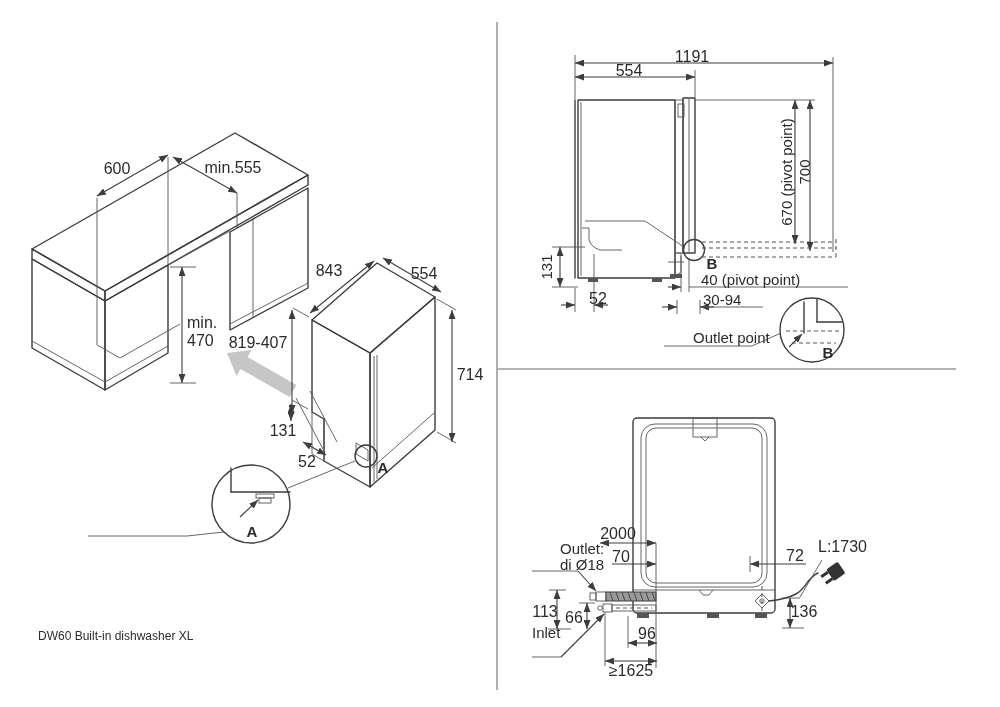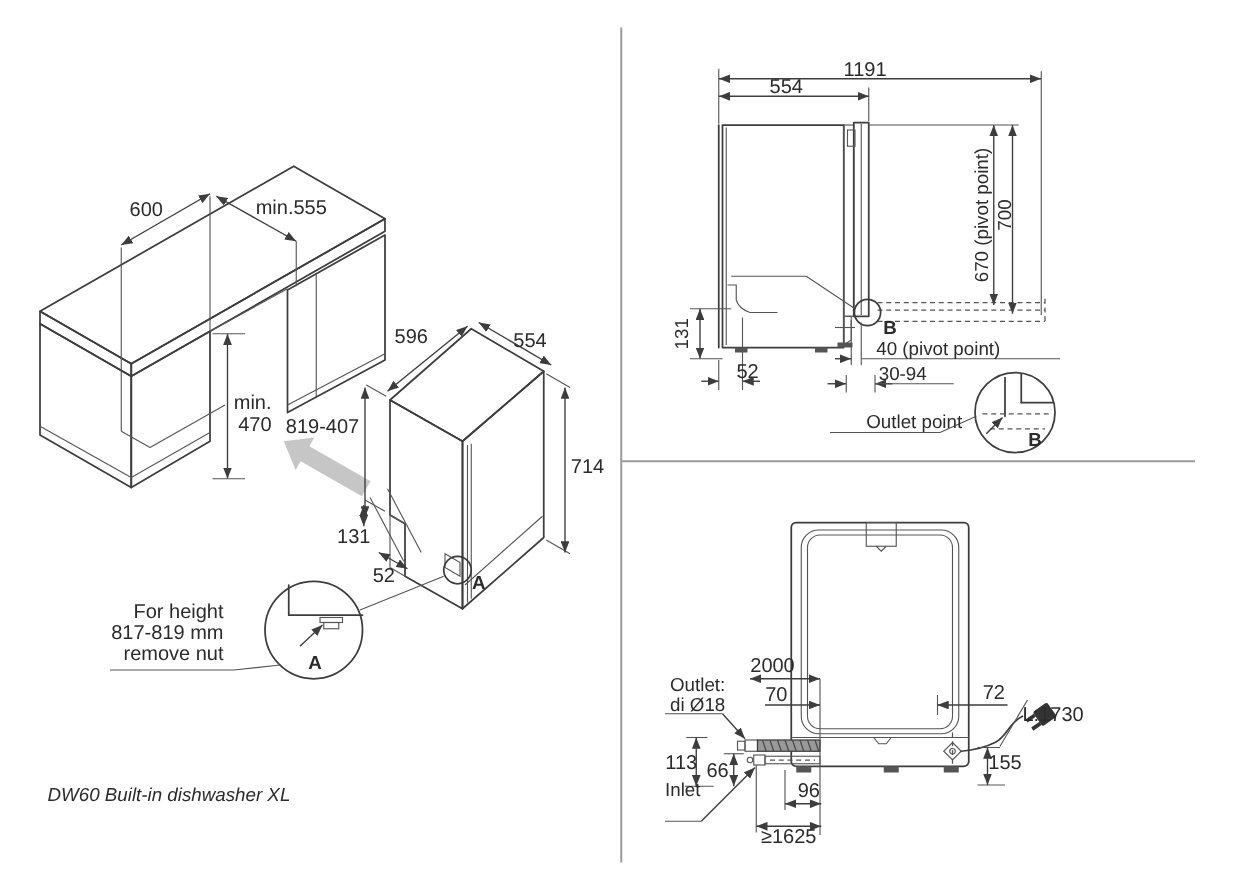--- a/index.html
+++ b/index.html
@@ -4,22 +4,22 @@
 <style>
   html,body{margin:0;padding:0;background:#fff;}
   #stage{position:relative;width:1000px;height:707px;background:#ffffff;overflow:hidden;
          font-family:"Liberation Sans","DejaVu Sans",sans-serif;color:#2b2b2b;}
   #linework{position:absolute;left:0;top:0;}
   .lbl{position:absolute;white-space:nowrap;font-size:16px;line-height:17px;color:#2b2b2b;}
   .c{transform:translate(-50%,-50%);}
   .r{transform:translate(-50%,-50%) rotate(-90deg);}
   .s{font-size:15px;}
   .mk{font-weight:bold;font-size:15px;}
-  .tiny{font-size:15px;font-style:italic;}
-  .blk div{white-space:nowrap;text-align:right;}
+  .tiny{font-size:12px;}
+  .blk div{white-space:nowrap;}
   svg .ln{stroke:#3d3d3d;stroke-width:1.4;fill:none;stroke-linejoin:round;stroke-linecap:round;}
   svg .tn{stroke:#555;stroke-width:0.9;fill:none;}
   svg .dim{stroke:#3d3d3d;stroke-width:1.1;fill:none;}
   svg .dash{stroke:#555;stroke-width:1;fill:none;stroke-dasharray:4 3;}
   svg .hatch{stroke:#4a4a4a;stroke-width:1;}
 </style>
 </head>
 <body>
 
 <div id="stage">
@@ -237,54 +237,49 @@
   </g>
 </svg>
 
 <span class="lbl c" style="left:117px;top:168px">600</span>
 <span class="lbl c" style="left:233px;top:167px">min.555</span>
 <div class="lbl blk" style="left:187px;top:314px;line-height:18px">
   <div>min.</div>
   <div>470</div>
 </div>
 <span class="lbl c" style="left:258px;top:342px">819-407</span>
-<span class="lbl c" style="left:329px;top:270px">596</span>
+<span class="lbl c" style="left:329px;top:270px">843</span>
 <span class="lbl c" style="left:424px;top:273px">554</span>
 <span class="lbl c" style="left:470px;top:374px">714</span>
 <span class="lbl c" style="left:283px;top:430px">131</span>
 <span class="lbl c" style="left:307px;top:461px">52</span>
 <span class="lbl c mk" style="left:383px;top:467px">A</span>
-<div class="lbl blk" style="left:89px;top:481px">
-  <div>For height</div>
-  <div>817-819 mm</div>
-  <div>remove nut</div>
-</div>
 <span class="lbl c mk" style="left:252px;top:531px">A</span>
 <span class="lbl tiny" style="left:38px;top:628px">DW60 Built-in dishwasher XL</span>
 
 <span class="lbl c" style="left:692px;top:56px">1191</span>
 <span class="lbl c" style="left:629px;top:70px">554</span>
 <span class="lbl r s" style="left:786px;top:172px">670 (pivot point)</span>
 <span class="lbl r s" style="left:804px;top:172px">700</span>
 <span class="lbl r s" style="left:546px;top:267px">131</span>
 <span class="lbl c" style="left:598px;top:298px">52</span>
 <span class="lbl c mk" style="left:712px;top:263px">B</span>
 <span class="lbl s" style="left:701px;top:271px">40 (pivot point)</span>
 <span class="lbl s" style="left:703px;top:291px">30-94</span>
 <span class="lbl s" style="left:693px;top:329px">Outlet point</span>
 <span class="lbl c mk" style="left:828px;top:352px">B</span>
 
 <span class="lbl c" style="left:618px;top:533px">2000</span>
 <span class="lbl c" style="left:621px;top:556px">70</span>
 <span class="lbl c" style="left:795px;top:555px">72</span>
-<span class="lbl" style="left:818px;top:564px">L:1730</span>
-<div class="lbl blk s" style="left:536px;top:541px;line-height:16px">
+<span class="lbl" style="left:818px;top:538px">L:1730</span>
+<div class="lbl blk s" style="left:560px;top:541px;line-height:16px">
   <div>Outlet:</div>
   <div>di Ø18</div>
 </div>
 <span class="lbl c" style="left:545px;top:611px">113</span>
 <span class="lbl c" style="left:574px;top:617px">66</span>
-<span class="lbl c" style="left:804px;top:611px">155</span>
+<span class="lbl c" style="left:804px;top:611px">136</span>
 <span class="lbl c" style="left:647px;top:633px">96</span>
 <span class="lbl s" style="left:532px;top:624px">Inlet</span>
 <span class="lbl c" style="left:631px;top:670px">≥1625</span>
 
 </div>
 
 </body></html>

